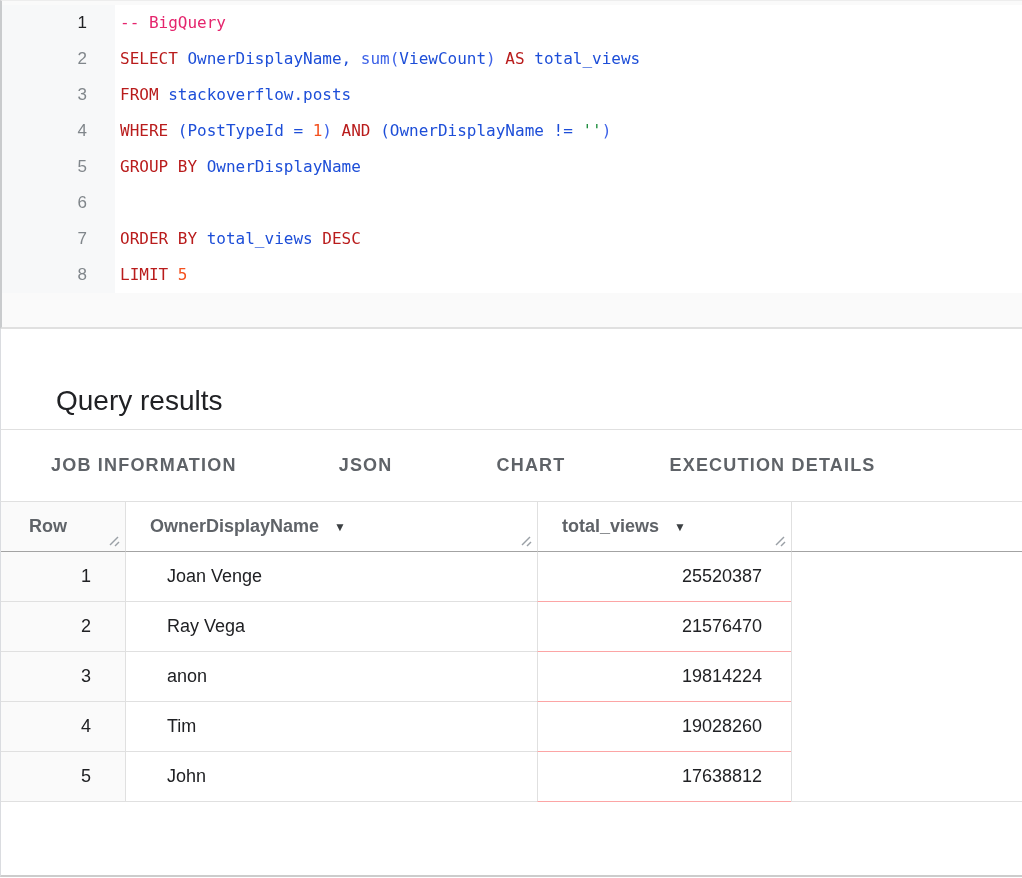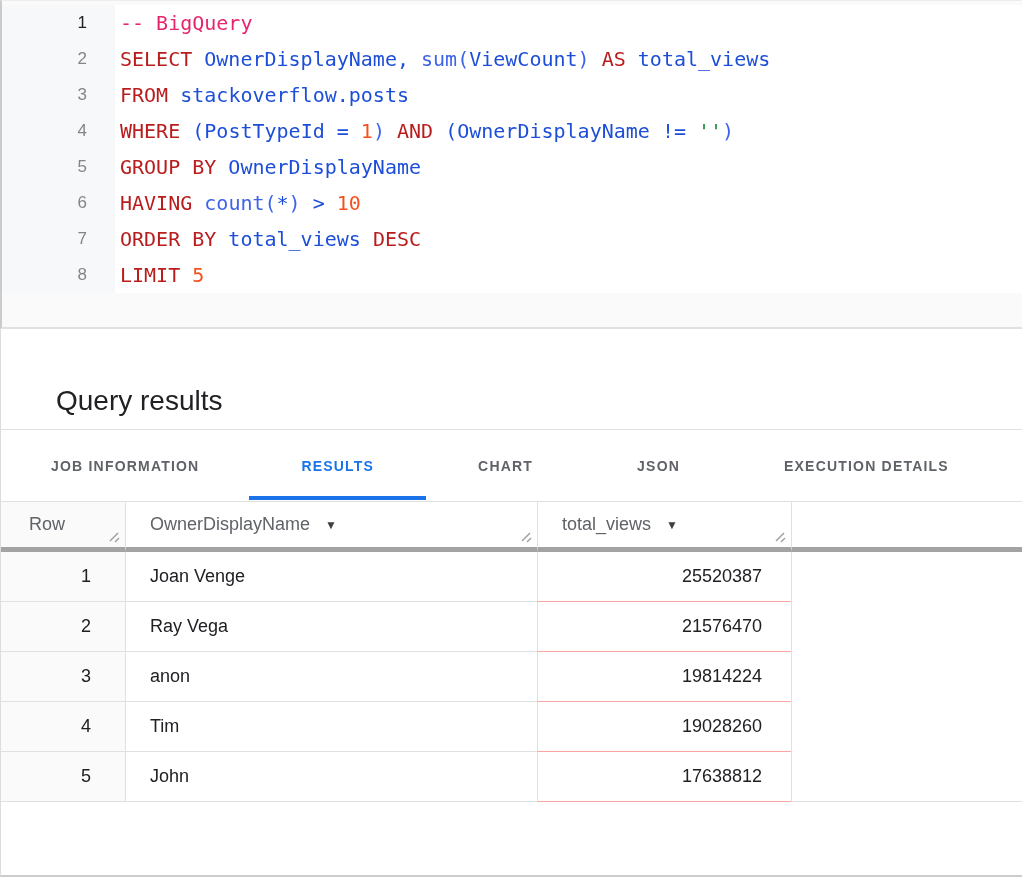--- a/index.html
+++ b/index.html
@@ -7,57 +7,57 @@
               font-family:"Liberation Sans", sans-serif; color:#202124; }
 
   
   .editor { height:329px; border-left:2px solid #c9cbcd; border-top:1px solid #ededed;
             border-bottom:2px solid #e0e0e0; background:#fafafa; overflow:hidden; }
   .code-lines { padding-top:4px; background:#fafafa; }
   .code-line { display:flex; height:36px; line-height:36px; background:#fff; }
   .gutter-num { flex:0 0 113px; background:#f7f8f9; text-align:right; padding-right:28px;
                 font-size:17px; color:#80868b; }
   .gutter-num.active { color:#202124; }
-  .code-text { font-family:"DejaVu Sans Mono","Liberation Mono",monospace; font-size:20px;
+  .code-text { font-family:"DejaVu Sans Mono","Liberation Mono",monospace; font-size:16px;
                padding-left:5px; white-space:pre; }
   .tok-kw { color:#b91c1c; }
   .tok-fn { color:#3e63e8; }
   .tok-cm { color:#e5256d; }
   .tok-nu { color:#f4511e; }
   .tok-st { color:#1e8e3e; }
   .tok-id { color:#1d4ed8; }
 
   
   .results-title-bar { height:101px; border-left:1px solid #dadce0; border-bottom:1px solid #e0e0e0;
                        display:flex; align-items:center; padding-left:55px; background:#fff; }
   .results-title { font-size:28px; font-weight:400; color:#202124;margin-top:43px; }
 
   
   .tabs { height:72px; border-left:1px solid #dadce0; border-bottom:1px solid #e0e0e0;
           display:flex; align-items:stretch; overflow:hidden; white-space:nowrap; }
   .tab { position:relative; display:flex; align-items:center; padding:0 52px; cursor:pointer; }
   .tab:first-child { padding:0 50px; }
-  .tab-label { font-size:14px; font-weight:600; letter-spacing:1.2px; color:#5f6368; }
+  .tab-label { font-size:18px; font-weight:600; letter-spacing:1.2px; color:#5f6368; }
   .tab.active .tab-label { color:#1a73e8; }
   .tab.active::after { content:""; position:absolute; left:0; right:0; bottom:1px; height:4px;
                        background:#1a73e8; }
 
   
   .grid { display:grid; grid-template-columns:124px 412px 254px 1fr; grid-auto-rows:50px;
           border-left:1px solid #dadce0; background:#fff; }
   .cell { display:flex; align-items:center; font-size:18px; overflow:hidden; }
-  .hcell { color:#5f6368; font-weight:400; border-bottom:5px solid #a3a3a3; position:relative;
+  .hcell { color:#5f6368; font-weight:700; border-bottom:1px solid #a3a3a3; position:relative;
            background:#fff; }
   .col1 { background:#fafafa; }
   .vline { border-left:1px solid #e0e0e0; }
   .h-row   { padding-left:28px; }
   .h-name  { padding-left:24px; }
   .h-views { padding-left:24px; }
   .c-row   { justify-content:flex-end; padding-right:34px; border-bottom:1px solid #e0e0e0; }
-  .c-name  { padding-left:24px; border-bottom:1px solid #e0e0e0; }
+  .c-name  { padding-left:41px; border-bottom:1px solid #e0e0e0; }
   .c-views { justify-content:flex-end; padding-right:29px; border-bottom:1px solid #fca5a5;text-align:right; }
   .filler-body { grid-column:4; grid-row:2 / span 5; border-left:1px solid #e0e0e0;
                  border-bottom:1px solid #e0e0e0; }
   .sort-icon { margin-left:15px; font-size:12px; color:#3c4043; cursor:pointer; line-height:1; }
   .resize-handle { position:absolute; right:5px; bottom:4px; cursor:col-resize; }
   .resize-handle svg { display:block; }
 
   
   .bottom-strip { height:75px; border-left:1px solid #dadce0; border-bottom:2px solid #cccccc;
                   background:#fff; }
@@ -84,49 +84,45 @@
         <div class="code-line">
           <span class="gutter-num">4</span>
           <span class="code-text"><span class="tok-kw">WHERE</span><span class="tok-id"> (PostTypeId = </span><span class="tok-nu">1</span><span class="tok-fn">)</span><span class="tok-id"> </span><span class="tok-kw">AND</span><span class="tok-id"> (OwnerDisplayName != </span><span class="tok-st">''</span><span class="tok-fn">)</span></span>
         </div>
         <div class="code-line">
           <span class="gutter-num">5</span>
           <span class="code-text"><span class="tok-kw">GROUP BY</span><span class="tok-id"> OwnerDisplayName</span></span>
         </div>
         <div class="code-line">
           <span class="gutter-num">6</span>
-          <span class="code-text"><span class="tok-kw">HAVING</span><span class="tok-id"> </span><span class="tok-fn">count(</span><span class="tok-id">*</span><span class="tok-fn">)</span><span class="tok-id"> &gt; </span><span class="tok-nu">10</span></span>
         </div>
         <div class="code-line">
           <span class="gutter-num">7</span>
           <span class="code-text"><span class="tok-kw">ORDER BY</span><span class="tok-id"> total_views </span><span class="tok-kw">DESC</span></span>
         </div>
         <div class="code-line">
           <span class="gutter-num">8</span>
           <span class="code-text"><span class="tok-kw">LIMIT</span><span class="tok-id"> </span><span class="tok-nu">5</span></span>
         </div>
       </div>
   </section>
 
   <section class="results-title-bar">
     <h1 class="results-title">Query results</h1>
   </section>
 
   <nav class="tabs" id="tabs">
       <div class="tab">
         <span class="tab-label">JOB INFORMATION</span>
       </div>
-      <div class="tab active">
-        <span class="tab-label">RESULTS</span>
+      <div class="tab">
+        <span class="tab-label">JSON</span>
       </div>
       <div class="tab">
         <span class="tab-label">CHART</span>
-      </div>
-      <div class="tab">
-        <span class="tab-label">JSON</span>
       </div>
       <div class="tab">
         <span class="tab-label">EXECUTION DETAILS</span>
       </div>
     </nav>
 
   <div class="grid" id="results-grid">
       <div class="cell hcell h-row col1">
         <span>Row</span>
         <span class="resize-handle">

